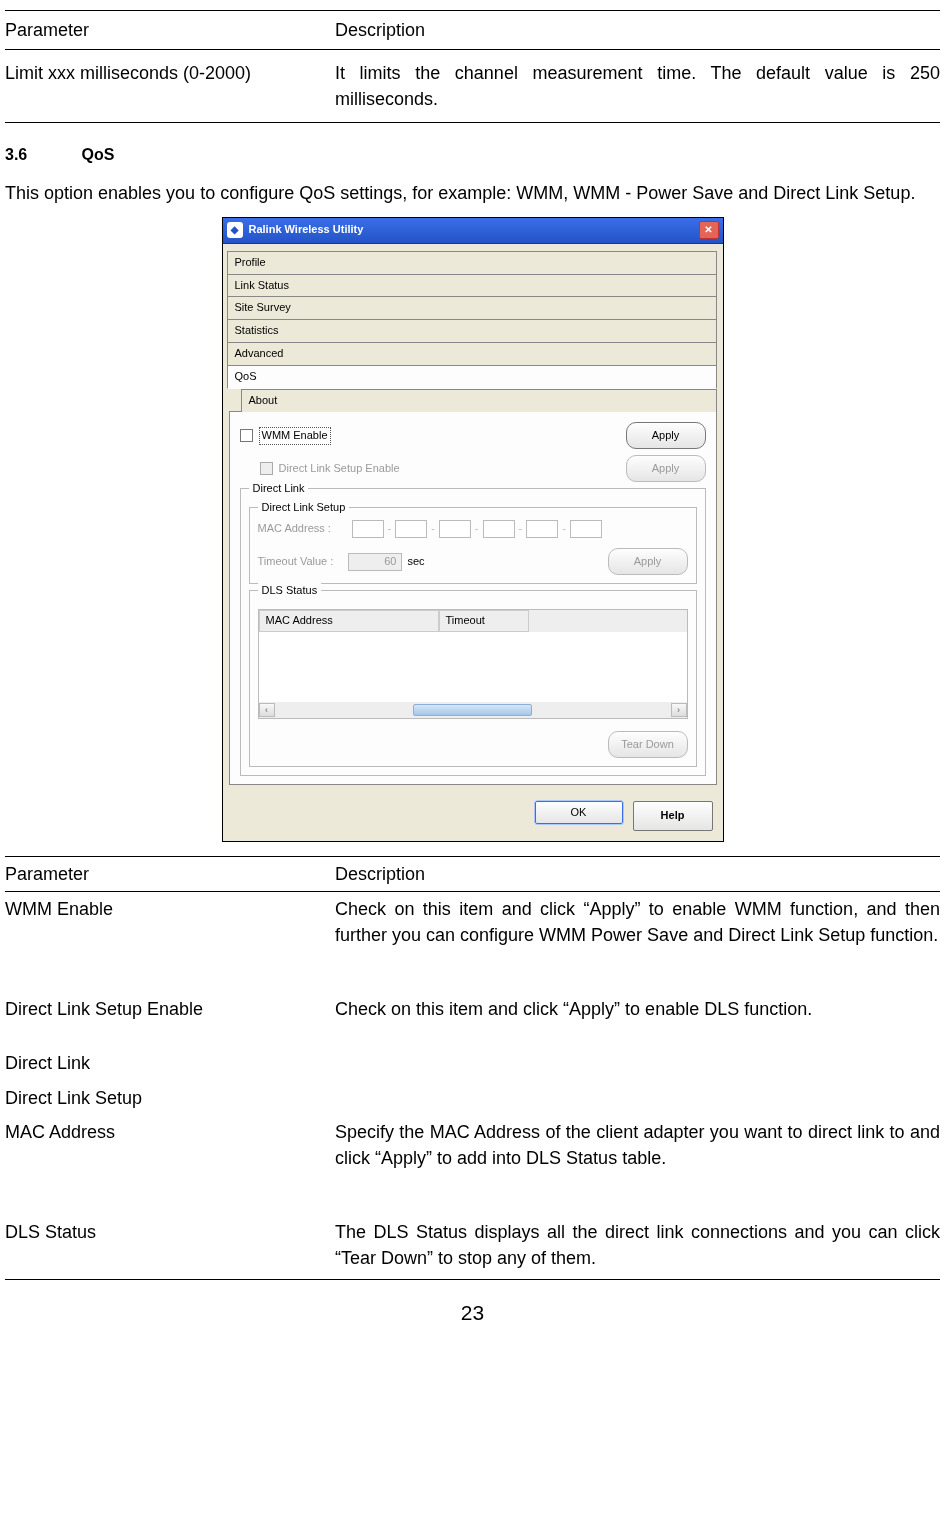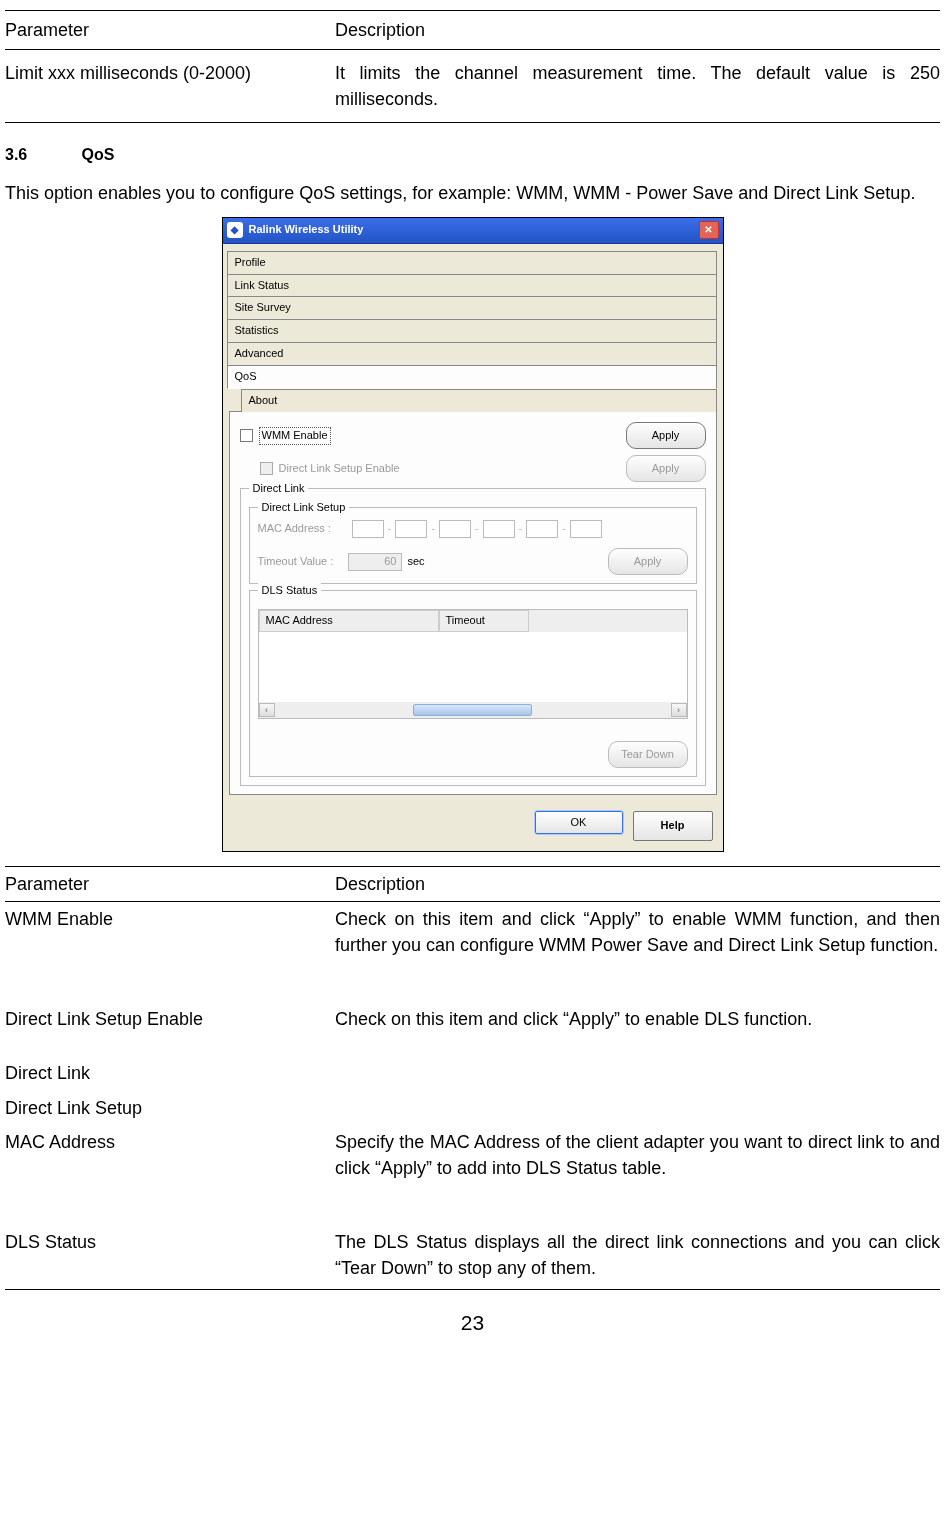--- a/index.html
+++ b/index.html
@@ -191,21 +191,21 @@
             </div>
             <div class="dlsbody"></div>
             <div class="dlsscroll">
               <span class="sc-l">‹</span>
               <span class="sc-track">
                   <span class="sc-thumb"></span>
                 </span>
               <span class="sc-r">›</span>
             </div>
           </div>
-          <div style="display:flex;justify-content:flex-end;margin-top:22px;">
+          <div style="display:flex;justify-content:flex-end;margin-top:12px;">
             <span class="xbtn dis">Tear Down</span>
           </div>
         </div>
       </div>
     </div>
     <div class="bottom-row">
       <span class="okbtn">OK</span>
       <span class="hbtn">Help</span>
     </div>
   </div>

